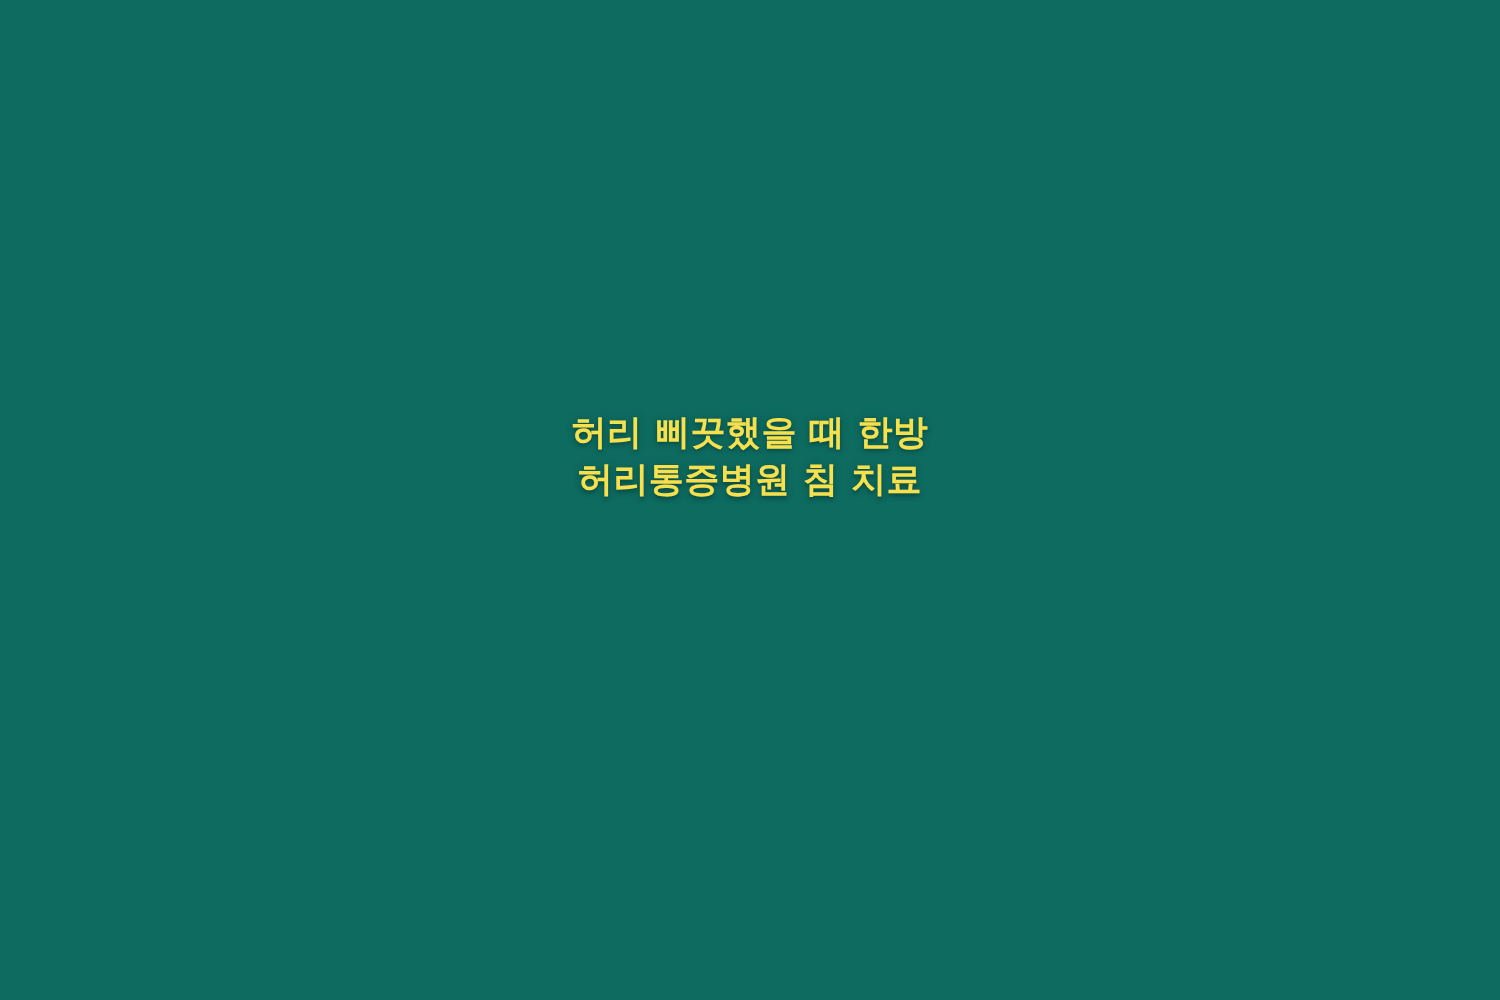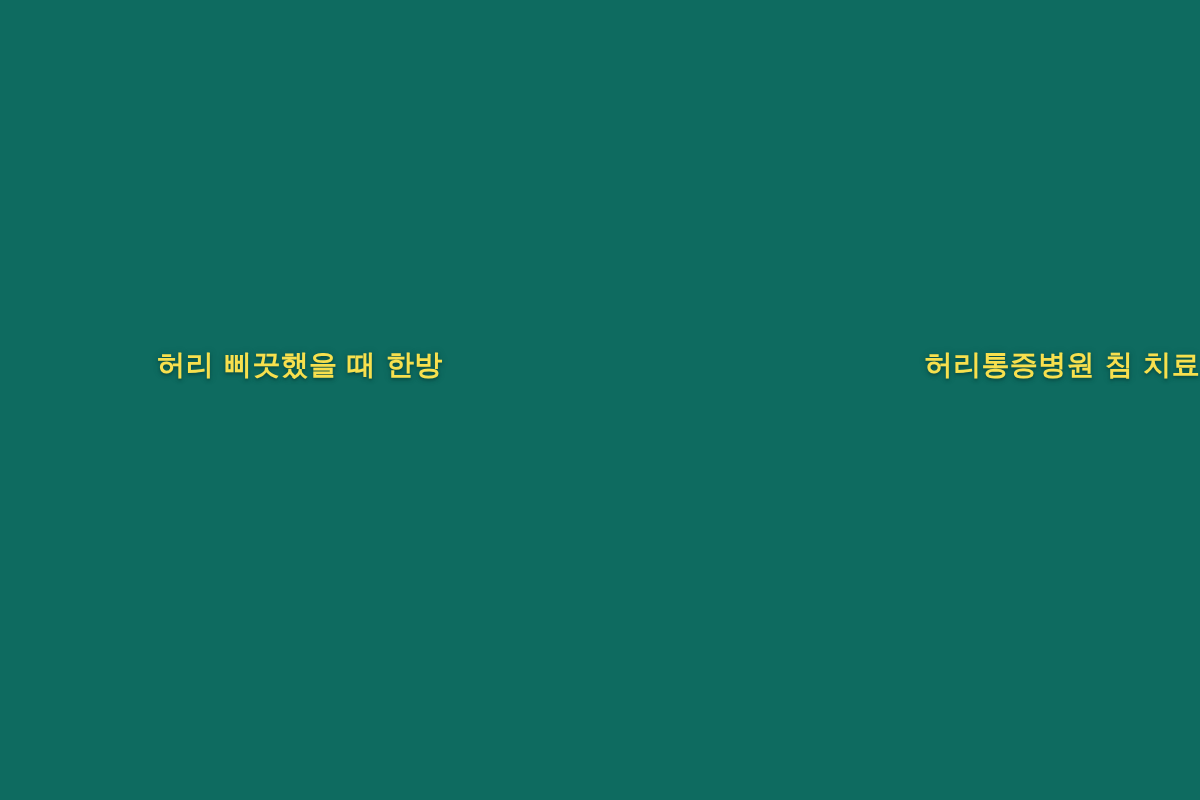--- a/index.html
+++ b/index.html
@@ -27,21 +27,21 @@
     background-color: #0E6B60;
     overflow: hidden;
   }
 
   
   #headline-block {
     position: relative;
     width: 100%;
     margin-top: -70px;
     display: flex;
-    flex-direction: row;
+    flex-direction: column;
     align-items: center;
     justify-content: center;
     text-align: center;
   }
 
   .headline-line {
     display: block;
     width: 100%;
     text-align: center;
     color: #F7E04E;
@@ -53,21 +53,20 @@
     white-space: nowrap;
     
     text-shadow:
       0 2px 3px rgba(6, 58, 52, 0.55),
       0 0 7px rgba(6, 58, 52, 0.33);
     -webkit-font-smoothing: antialiased;
   }
 
   .headline-line.line-2 {
     font-size: 104px;
-    text-align: right;
   }
 </style>
 </head>
 <body>
 
 <div id="banner" style="background-color: rgb(14, 107, 96);">
 
   <div id="headline-block">
 
     <span class="headline-line line-1" style="color: rgb(247, 224, 78); font-size: 28px;">허리 삐끗했을 때 한방</span>

